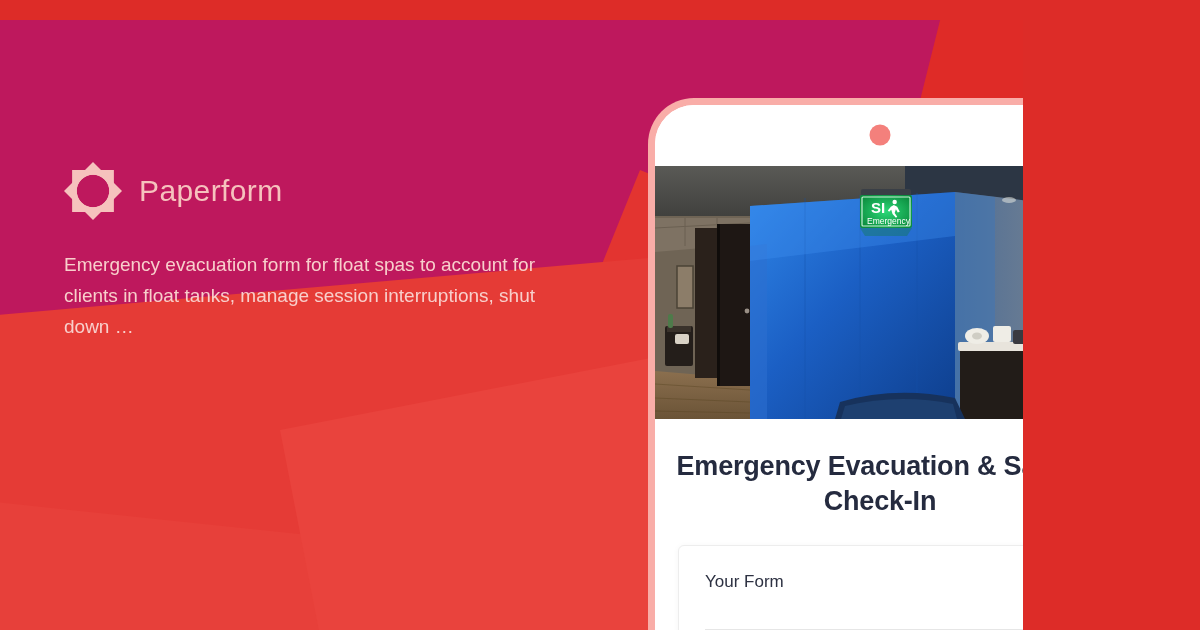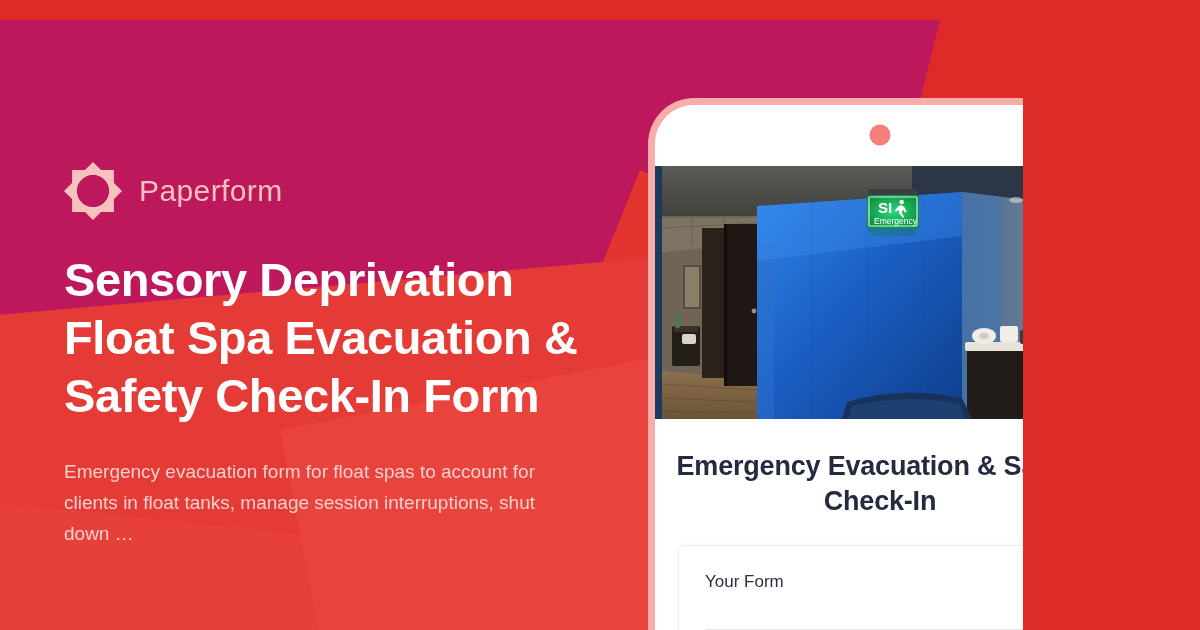--- a/index.html
+++ b/index.html
@@ -157,21 +157,20 @@
     border-radius: 50%;
     background: #F4807C;
   }
 
   .hero-photo {
     position: relative;
     width: 100%;
     height: 253px;
     overflow: hidden;
     background: #1d3a5c;
-    padding-left: 7px;
   }
   .photo-svg {
     display: block;
     width: 100%;
     height: 100%;
   }
 
   .form-body {
     position: relative;
     background: #FFFFFF;
@@ -233,21 +232,20 @@
         <svg class="brand-mark" viewBox="0 0 100 100" xmlns="http://www.w3.org/2000/svg" aria-hidden="true">
           <g fill="#F6C2BD">
             <path d="M14 14 H86 V86 H14 Z M50 22 A28 28 0 1 0 50 78 A28 28 0 1 0 50 22 Z" fill-rule="evenodd"></path>
             <path d="M50 0 L100 50 L50 100 L0 50 Z M50 22 A28 28 0 1 0 50 78 A28 28 0 1 0 50 22 Z" fill-rule="evenodd"></path>
           </g>
         </svg>
       </span>
       <span class="brand-name">Paperform</span>
     </div>
 
-    <h1 class="headline">Sensory Deprivation Float Spa Evacuation &amp; Safety Check-In Form</h1>
 
     <p class="subcopy">Emergency evacuation form for float spas to account for clients in float tanks, manage session interruptions, shut down …</p>
 
   </div>
 
   <div class="phone">
 
     <div class="phone-bezel">
       <span class="camera-dot"></span>
     </div>

